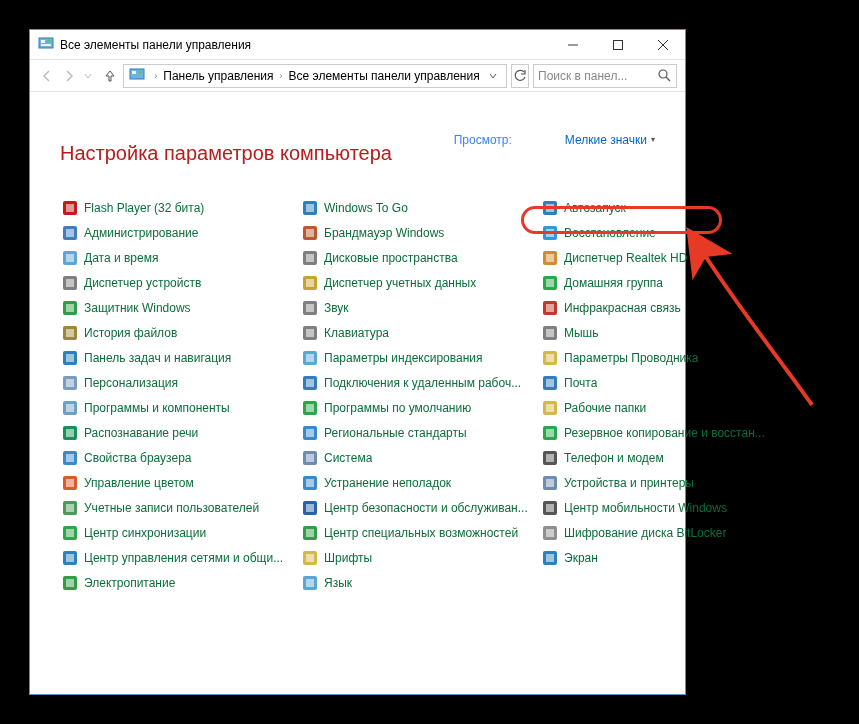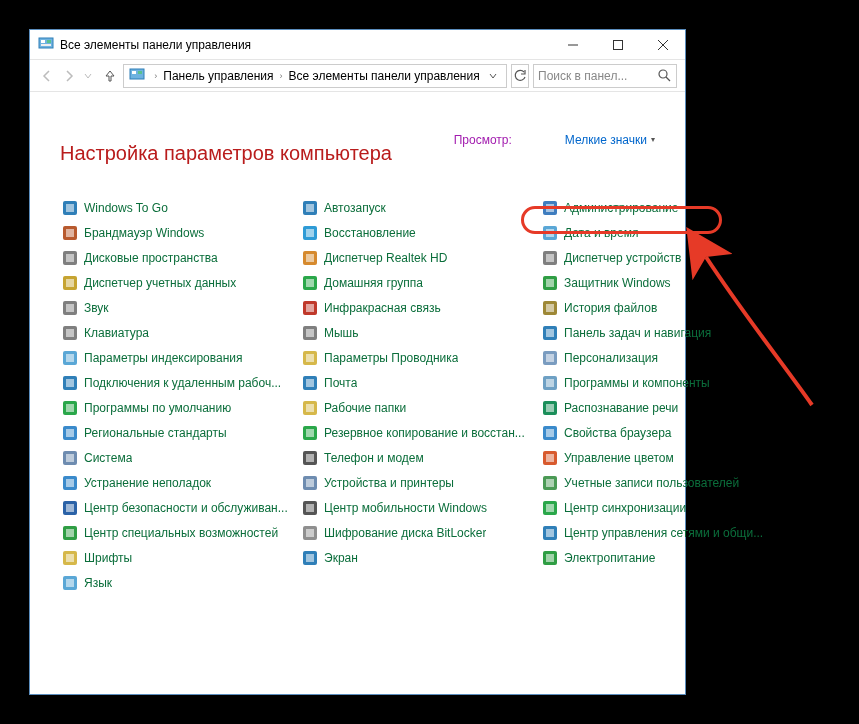--- a/index.html
+++ b/index.html
@@ -25,21 +25,21 @@
   .addrtools .ico { width: 22px; height: 22px; display: flex; align-items: center; justify-content: center; color: #555; }
   .refresh { width: 24px; height: 24px; border: 1px solid #ccc; display: flex; align-items: center; justify-content: center; margin-right: 4px; }
   .searchbox { width: 150px; height: 24px; border: 1px solid #ccc; display: flex; align-items: center; padding: 0 4px; color: #888; }
   .searchbox input { border: none; outline: none; width: 118px; font-size: 12px; color: #333; }
   .searchbox input::placeholder { color: #888; }
   .searchbox .sicon { width: 16px; height: 16px; display: flex; align-items: center; justify-content: center; color: #555; }
   
   .content { padding: 22px 30px 10px 30px; }
   .pagehead { display: flex; align-items: center; margin-bottom: 30px; }
   .pagehead h1 { font-size: 20px; font-weight: 400; color: #b91c1c; flex: 1; margin-top: 28px; }
-  .viewlabel { font-size: 12px; color: #a21caf; margin-right: 6px; }
+  .viewlabel { font-size: 12px; color: #3b82f6; margin-right: 6px; }
   .viewlink { font-size: 12px; color: #0066cc; display: inline-flex; align-items: center; gap: 4px; padding-left: 47px; }
   .viewlink::after { content: "▾"; font-size: 8px; color: #555; }
   
   .grid { display: grid; grid-template-columns: 240px 240px 240px; column-gap: 0; row-gap: 0; }
   .cell { height: 25px; display: flex; align-items: center; gap: 6px; padding: 0 2px; overflow: hidden; position: relative; }
   .cell .icon { width: 16px; height: 16px; flex-shrink: 0; }
   .cell .label { font-size: 12px; color: #0b6e3b; white-space: nowrap; overflow: hidden; text-overflow: ellipsis; }
   .cell.highlight { position: relative; }
   .ring { position: absolute; border: 3px solid #e63a27; border-radius: 14px; pointer-events: none; }
   .arrow { position: absolute; pointer-events: none; }
@@ -144,20 +144,27 @@
       <h1>Настройка параметров компьютера</h1>
       <span class="viewlabel">Просмотр:</span>
       <span class="viewlink">
           <span>Мелкие значки</span>
         </span>
     </div>
 
     <div class="grid" id="grid">
         <div class="cell">
           <span class="icon"><svg width="16" height="16">
+              <rect x="1" y="1" width="14" height="14" rx="2" fill="#c21b1b"></rect>
+              <rect x="4" y="4" width="8" height="8" fill="rgba(255,255,255,0.55)"></rect>
+            </svg></span>
+          <span class="label">Flash Player (32 бита)</span>
+        </div>
+        <div class="cell">
+          <span class="icon"><svg width="16" height="16">
               <rect x="1" y="1" width="14" height="14" rx="2" fill="#2f7fb8"></rect>
               <rect x="4" y="4" width="8" height="8" fill="rgba(255,255,255,0.55)"></rect>
             </svg></span>
           <span class="label">Windows To Go</span>
         </div>
         <div class="cell">
           <span class="icon"><svg width="16" height="16">
               <rect x="1" y="1" width="14" height="14" rx="2" fill="#2f7fb8"></rect>
               <rect x="4" y="4" width="8" height="8" fill="rgba(255,255,255,0.55)"></rect>
             </svg></span>

